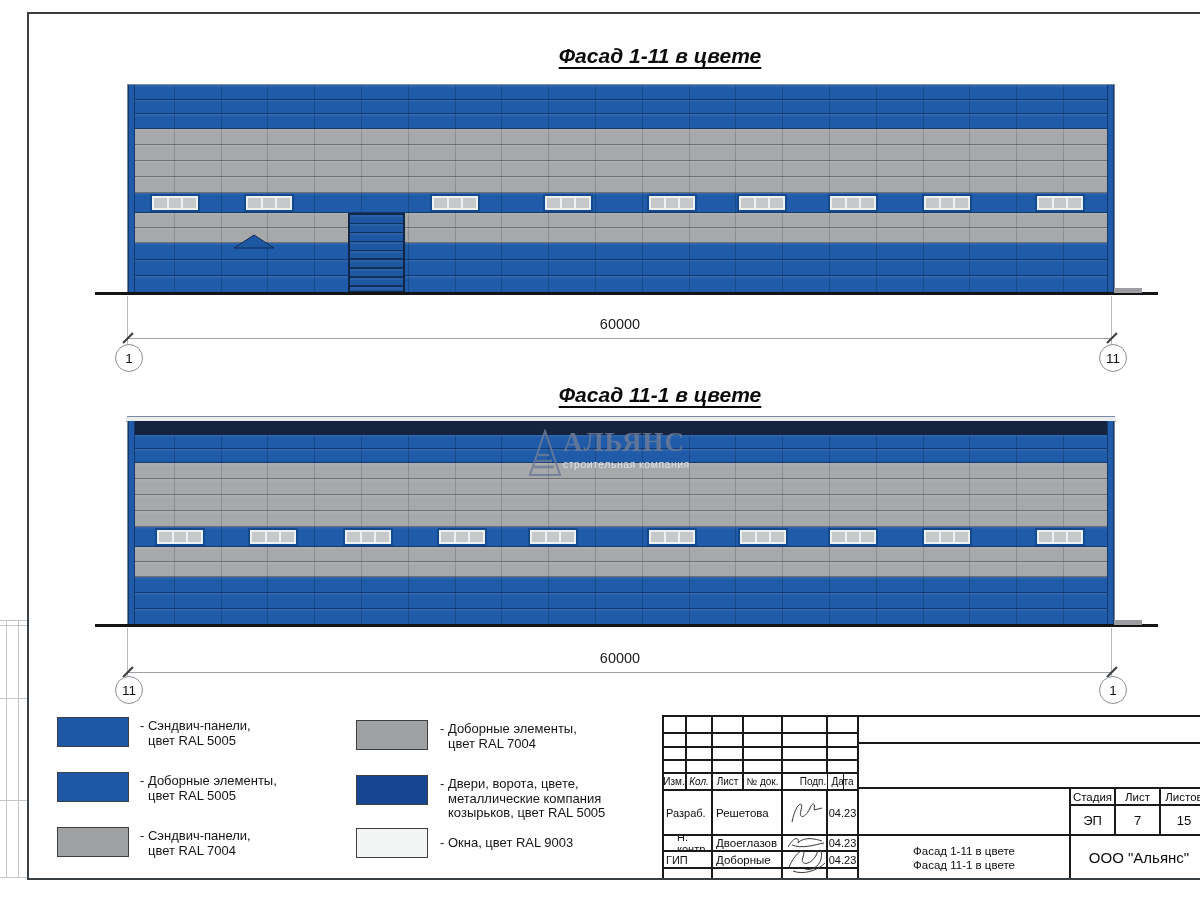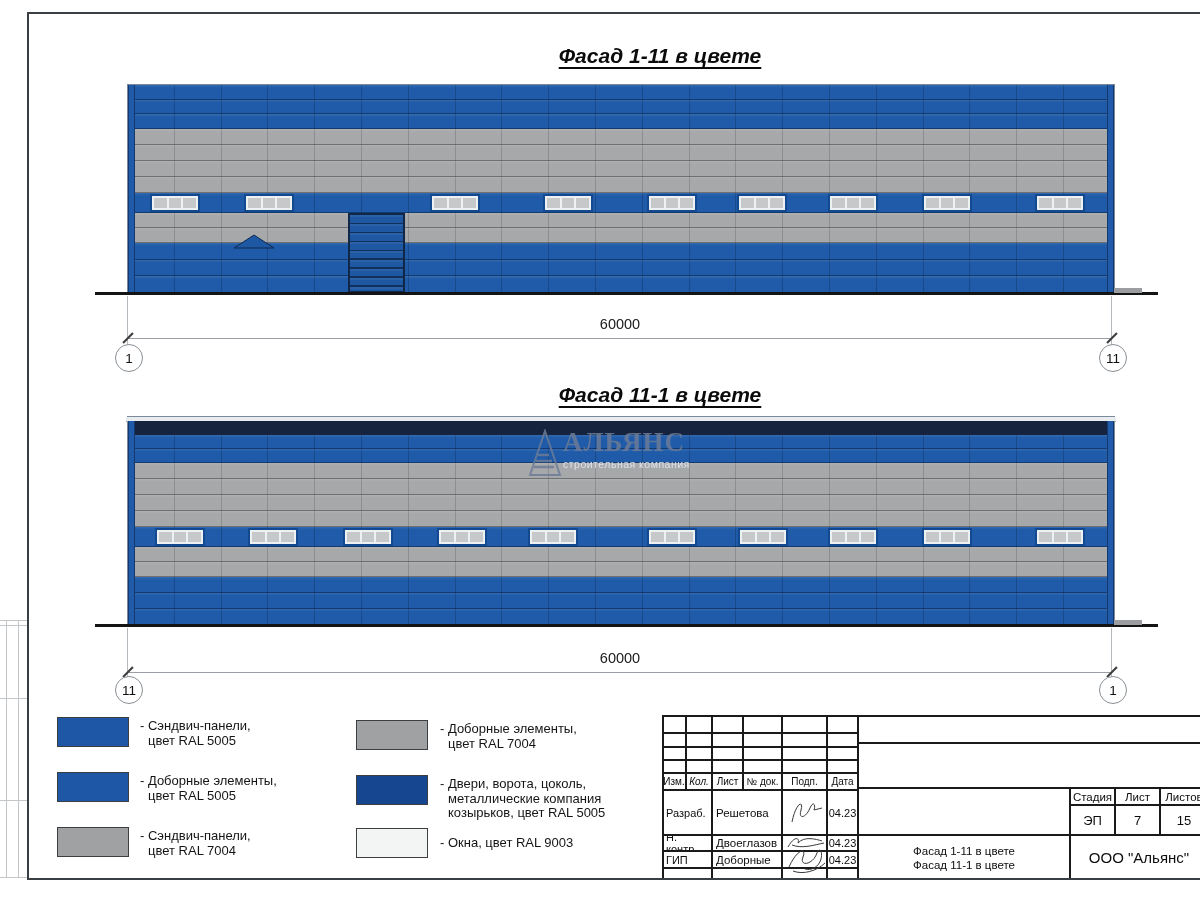--- a/index.html
+++ b/index.html
@@ -196,21 +196,21 @@
         <div>- Сэндвич-панели,</div>
         <div class="cont">цвет RAL 7004</div>
       </div>
       <div class="legend-swatch" style="left: 356px; top: 720px; background-color: rgb(159, 161, 163);"></div>
       <div class="legend-label" style="left: 440px; top: 722px;">
         <div>- Доборные элементы,</div>
         <div class="cont">цвет RAL 7004</div>
       </div>
       <div class="legend-swatch" style="left: 356px; top: 775px; background-color: rgb(21, 70, 143);"></div>
       <div class="legend-label" style="left: 440px; top: 777px;">
-        <div>- Двери, ворота, цоколь,</div>
+        <div>- Двери, ворота, цвете,</div>
         <div class="cont">металлические компания</div>
         <div class="cont">козырьков, цвет RAL 5005</div>
       </div>
       <div class="legend-swatch" style="left: 356px; top: 828px; background-color: rgb(242, 245, 243);"></div>
       <div class="legend-label" style="left: 440px; top: 836px;">
         <div>- Окна, цвет RAL 9003</div>
       </div>
     </div>
   <div id="titleblock">
       <div class="tb-cell" style="left: 662px; top: 715px; width: 24px; height: 18px; font-size: 10px; justify-content: center;"></div>
@@ -234,27 +234,27 @@
       <div class="tb-cell" style="left: 662px; top: 760px; width: 24px; height: 13px; font-size: 10px; justify-content: center;"></div>
       <div class="tb-cell" style="left: 686px; top: 760px; width: 26px; height: 13px; font-size: 10px; justify-content: center;"></div>
       <div class="tb-cell" style="left: 712px; top: 760px; width: 31px; height: 13px; font-size: 10px; justify-content: center;"></div>
       <div class="tb-cell" style="left: 743px; top: 760px; width: 39px; height: 13px; font-size: 10px; justify-content: center;"></div>
       <div class="tb-cell" style="left: 782px; top: 760px; width: 45px; height: 13px; font-size: 10px; justify-content: center;"></div>
       <div class="tb-cell" style="left: 827px; top: 760px; width: 31px; height: 13px; font-size: 10px; justify-content: center;"></div>
       <div class="tb-cell" style="left: 662px; top: 773px; width: 24px; height: 17px; font-size: 10px; justify-content: center;">Изм.</div>
       <div class="tb-cell" style="left: 686px; top: 773px; width: 26px; height: 17px; font-size: 10px; justify-content: center; font-style: italic;">Кол.</div>
       <div class="tb-cell" style="left: 712px; top: 773px; width: 31px; height: 17px; font-size: 10px; justify-content: center;">Лист</div>
       <div class="tb-cell" style="left: 743px; top: 773px; width: 39px; height: 17px; font-size: 10px; justify-content: center;">№ док.</div>
-      <div class="tb-cell" style="left: 782px; top: 773px; width: 45px; height: 17px; font-size: 10px; justify-content: center;">Подп.</div>
+      <div class="tb-cell" style="left: 782px; top: 773px; width: 62px; height: 17px; font-size: 10px; justify-content: center;">Подп.</div>
       <div class="tb-cell" style="left: 827px; top: 773px; width: 31px; height: 17px; font-size: 10px; justify-content: center;">Дата</div>
       <div class="tb-cell" style="left: 662px; top: 790px; width: 50px; height: 45px; font-size: 11px; padding-left: 3px;">Разраб.</div>
       <div class="tb-cell" style="left: 712px; top: 790px; width: 70px; height: 45px; font-size: 11.5px; padding-left: 3px;">Решетова</div>
       <div class="tb-cell" style="left: 782px; top: 790px; width: 45px; height: 45px; font-size: 11px; justify-content: center;"></div>
       <div class="tb-cell" style="left: 827px; top: 790px; width: 31px; height: 45px; font-size: 11px; justify-content: center;">04.23</div>
-      <div class="tb-cell" style="left: 662px; top: 835px; width: 50px; height: 16px; font-size: 11px; padding-left: 3px;">Н. контр.</div>
+      <div class="tb-cell" style="left: 662px; top: 835px; width: 50px; height: 16px; font-size: 11px; padding-left: 14px;">Н. контр.</div>
       <div class="tb-cell" style="left: 712px; top: 835px; width: 70px; height: 16px; font-size: 11.5px; padding-left: 3px;">Двоеглазов</div>
       <div class="tb-cell" style="left: 782px; top: 835px; width: 45px; height: 16px; font-size: 11px; justify-content: center;"></div>
       <div class="tb-cell" style="left: 827px; top: 835px; width: 31px; height: 16px; font-size: 11px; justify-content: center;">04.23</div>
       <div class="tb-cell" style="left: 662px; top: 851px; width: 50px; height: 17px; font-size: 11px; padding-left: 3px;">ГИП</div>
       <div class="tb-cell" style="left: 712px; top: 851px; width: 70px; height: 17px; font-size: 11.5px; padding-left: 3px;">Доборные</div>
       <div class="tb-cell" style="left: 782px; top: 851px; width: 45px; height: 17px; font-size: 11px; justify-content: center;"></div>
       <div class="tb-cell" style="left: 827px; top: 851px; width: 31px; height: 17px; font-size: 11px; justify-content: center;">04.23</div>
       <div class="tb-cell" style="left: 662px; top: 868px; width: 50px; height: 12px; font-size: 11px; justify-content: center;"></div>
       <div class="tb-cell" style="left: 712px; top: 868px; width: 70px; height: 12px; font-size: 11px; justify-content: center;"></div>
       <div class="tb-cell" style="left: 782px; top: 868px; width: 45px; height: 12px; font-size: 11px; justify-content: center;"></div>

